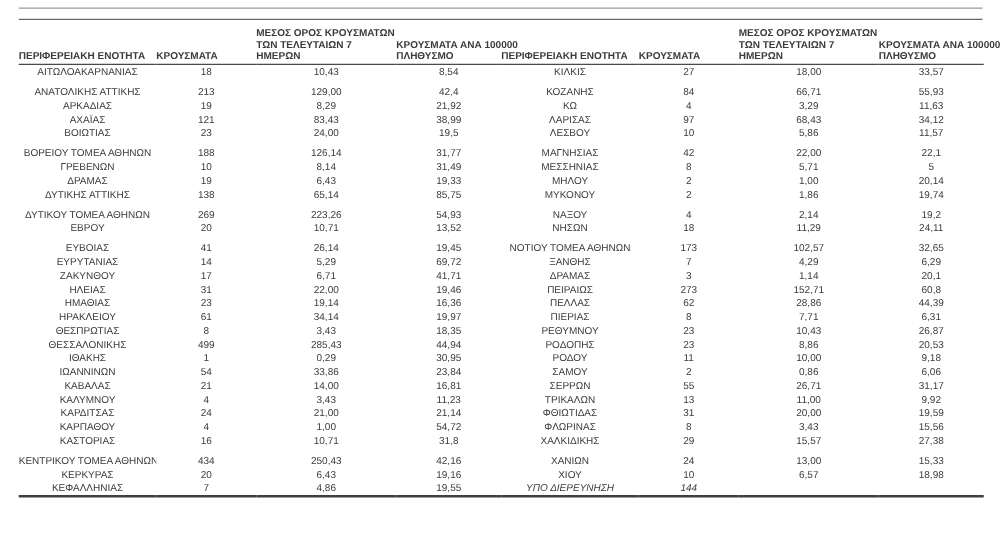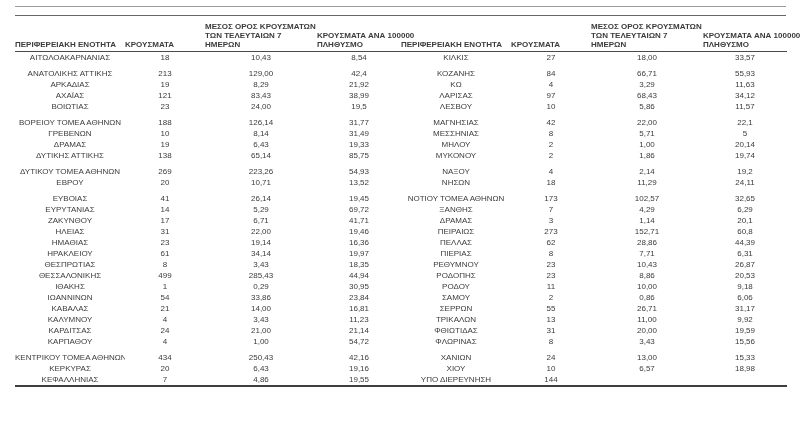--- a/index.html
+++ b/index.html
@@ -10,21 +10,21 @@
   .rule-2{top:15px;background:#676767;}
   table.cases{position:absolute;left:15px;top:16px;width:771px;
       border-collapse:collapse;table-layout:fixed;
       border-bottom:2px solid #3f3f3f;}
   th{font-weight:bold;font-size:8px;line-height:9px;vertical-align:bottom;
      text-align:left;padding:0 0 2px 0;height:33px;
      border-bottom:1px solid #4a4a4a;white-space:nowrap;}
   td{font-size:8px;line-height:11px;height:11px;padding:0;text-align:center;
      white-space:nowrap;overflow:hidden;}
   tr.spacer td{height:5px;line-height:5px;font-size:1px;}
-  .italic{}
+  .italic{font-style:italic;}
 </style>
 </head>
 <body>
 
 <div class="rule rule-1"></div>
 <div class="rule rule-2"></div>
 
 <table class="cases">
   <colgroup>
     <col style="width:110px">
@@ -326,20 +326,30 @@
       <tr>
         <td>ΚΑΡΠΑΘΟΥ</td>
         <td>4</td>
         <td>1,00</td>
         <td>54,72</td>
         <td>ΦΛΩΡΙΝΑΣ</td>
         <td>8</td>
         <td>3,43</td>
         <td>15,56</td>
       </tr>
+      <tr>
+        <td>ΚΑΣΤΟΡΙΑΣ</td>
+        <td>16</td>
+        <td>10,71</td>
+        <td>31,8</td>
+        <td>ΧΑΛΚΙΔΙΚΗΣ</td>
+        <td>29</td>
+        <td>15,57</td>
+        <td>27,38</td>
+      </tr>
       <tr class="spacer">
         <td colspan="8"></td>
       </tr>
       <tr>
         <td>ΚΕΝΤΡΙΚΟΥ ΤΟΜΕΑ ΑΘΗΝΩΝ</td>
         <td>434</td>
         <td>250,43</td>
         <td>42,16</td>
         <td>ΧΑΝΙΩΝ</td>
         <td>24</td>

